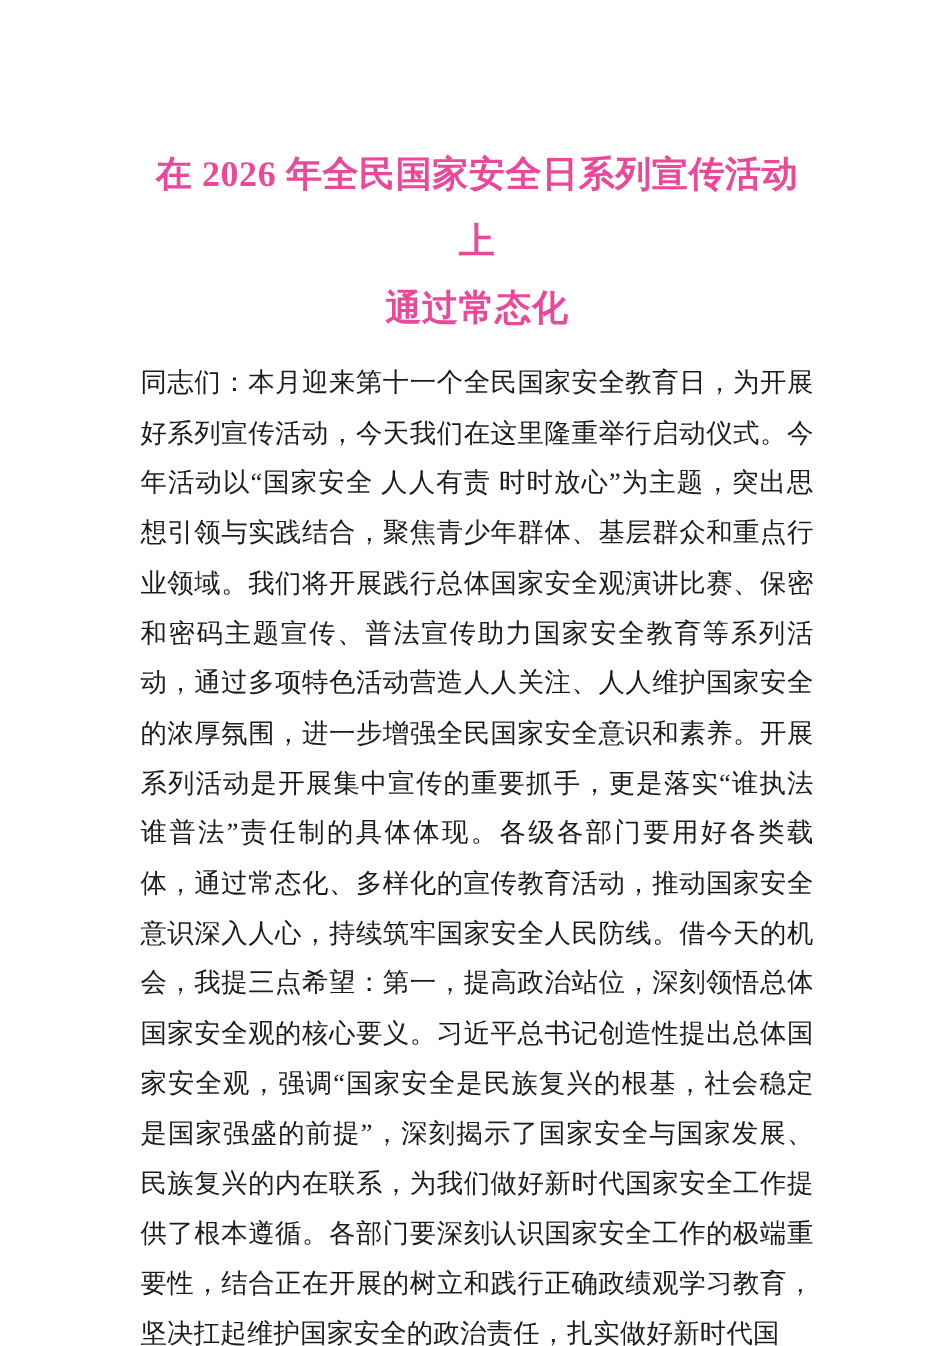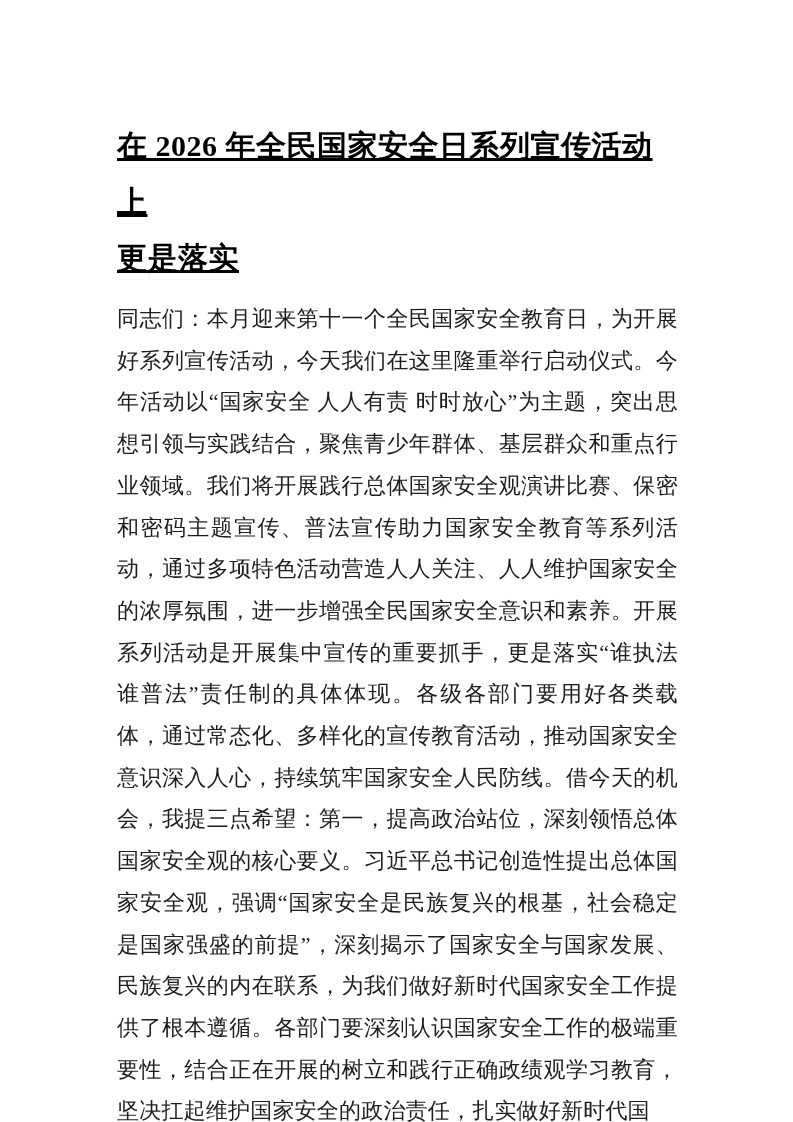--- a/index.html
+++ b/index.html
@@ -17,39 +17,38 @@
     padding: 118px 115px 0 117px;
     font-family: "Liberation Serif", "DejaVu Serif", serif;
     overflow: hidden;
   }
   .doc-title {
     margin: 0 0 12px 0;
     padding: 0;
     font-size: 30px;
     font-weight: bold;
     line-height: 56px;
-    text-align: left;
-    color: #000000;
+    text-align: center;
+    color: #ec4899;
     letter-spacing: 0.5px;
-    text-decoration: underline;
   }
   .doc-title .title-line {
     display: block;
   }
   .doc-body {
     font-size: 22px;
     line-height: 41.7px;
     color: #1c1c1c;
     text-align: justify;
     text-justify: inter-ideograph;
     letter-spacing: 0.2px;
   }
 </style>
 </head>
 <body>
 
 <div class="page">
   <h1 class="doc-title">
     <span class="title-line">在 2026 年全民国家安全日系列宣传活动上</span>
-    <span class="title-line">更是落实</span>
+    <span class="title-line">通过常态化</span>
   </h1>
   <div class="doc-body">同志们：本月迎来第十一个全民国家安全教育日，为开展好系列宣传活动，今天我们在这里隆重举行启动仪式。今年活动以“国家安全 人人有责 时时放心”为主题，突出思想引领与实践结合，聚焦青少年群体、基层群众和重点行业领域。我们将开展践行总体国家安全观演讲比赛、保密和密码主题宣传、普法宣传助力国家安全教育等系列活动，通过多项特色活动营造人人关注、人人维护国家安全的浓厚氛围，进一步增强全民国家安全意识和素养。开展系列活动是开展集中宣传的重要抓手，更是落实“谁执法谁普法”责任制的具体体现。各级各部门要用好各类载体，通过常态化、多样化的宣传教育活动，推动国家安全意识深入人心，持续筑牢国家安全人民防线。借今天的机会，我提三点希望：第一，提高政治站位，深刻领悟总体国家安全观的核心要义。习近平总书记创造性提出总体国家安全观，强调“国家安全是民族复兴的根基，社会稳定是国家强盛的前提”，深刻揭示了国家安全与国家发展、民族复兴的内在联系，为我们做好新时代国家安全工作提供了根本遵循。各部门要深刻认识国家安全工作的极端重要性，结合正在开展的树立和践行正确政绩观学习教育，坚决扛起维护国家安全的政治责任，扎实做好新时代国</div>
 </div>
 
 </body></html>

